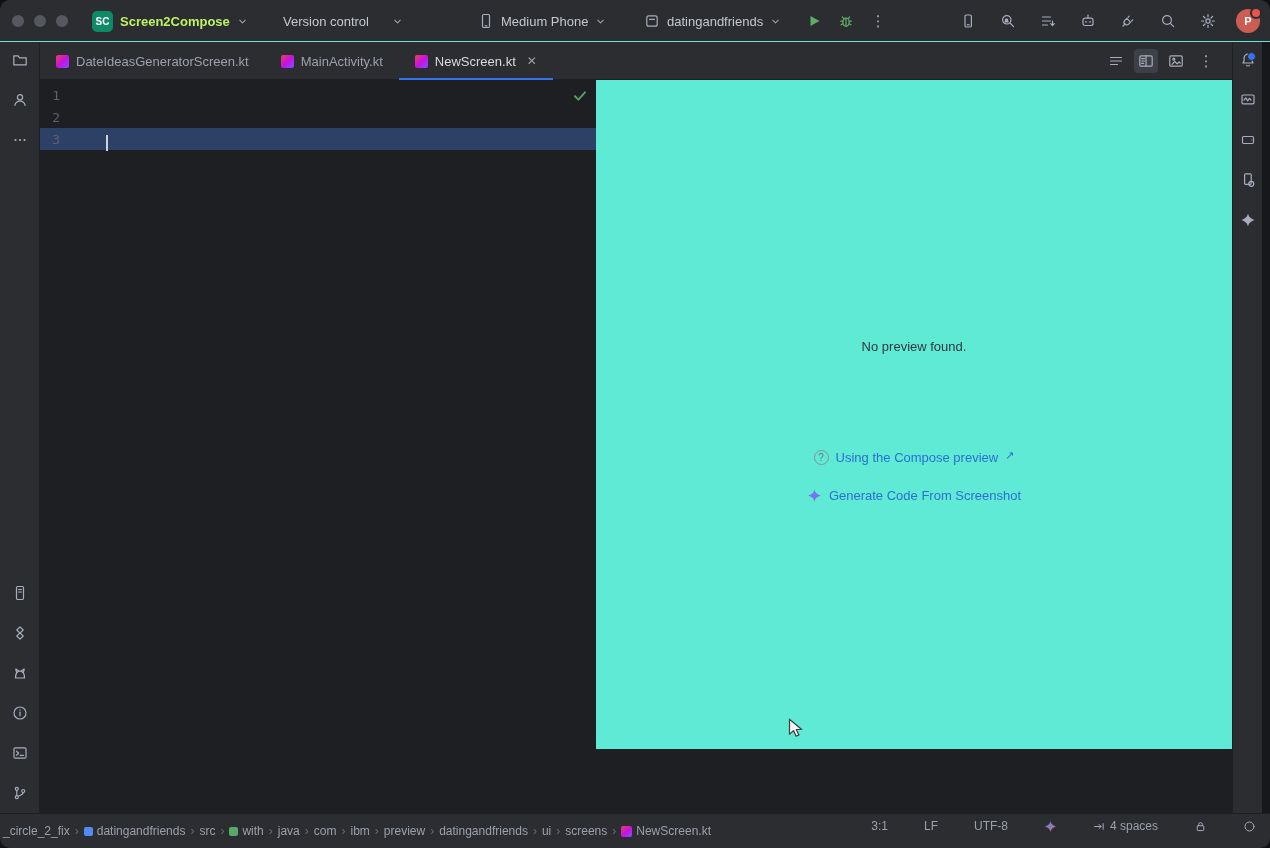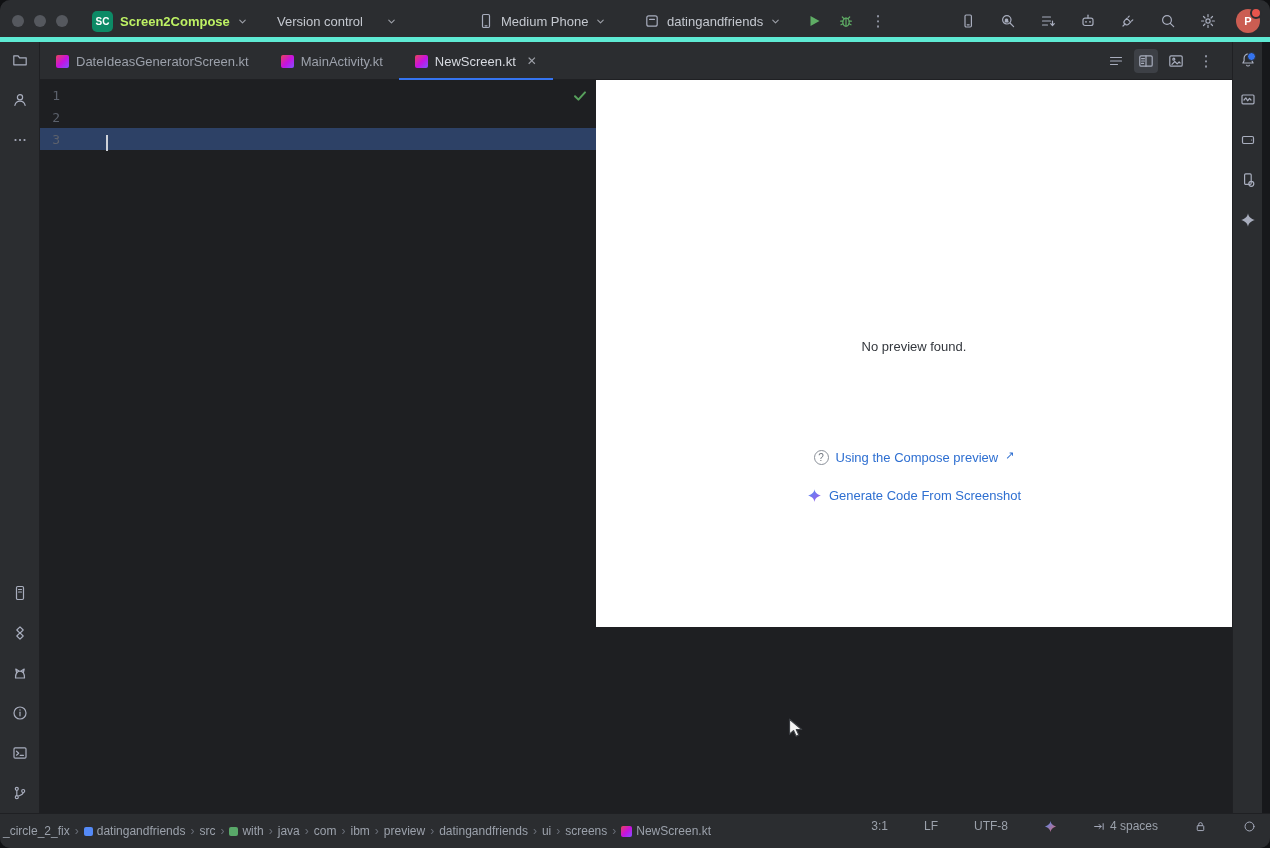--- a/index.html
+++ b/index.html
@@ -5,21 +5,21 @@
   html,body{margin:0;padding:0;background:#101113;}
   .window{position:relative;width:1270px;height:848px;background:#1e1f22;overflow:hidden;
           font-family:"Liberation Sans",sans-serif;border-radius:10px;}
   svg.ic{width:16px;height:16px;display:block;}
   svg.ic *{fill:none;stroke:#a8adbd;stroke-width:1.2;stroke-linecap:round;stroke-linejoin:round;}
   svg.ic .f{fill:#a8adbd;stroke:none;}
   .ibox{width:24px;height:24px;display:flex;align-items:center;justify-content:center;border-radius:4px;}
 
   
   .titlebar{position:absolute;left:0;top:0;width:1270px;height:42px;background:#2b2d30;
-            border-bottom:5px solid #5eead4;box-sizing:border-box;}
+            border-bottom:1px solid #5eead4;box-sizing:border-box;}
   .lights{position:absolute;left:12px;top:15px;display:flex;gap:10px;}
   .light{width:12px;height:12px;border-radius:50%;background:#55585e;}
   .tgroup{position:absolute;top:0;height:42px;display:flex;align-items:center;gap:7px;
           color:#c4c8cf;font-size:13px;cursor:default;}
   .badge{width:21px;height:21px;border-radius:5px;background:#0d8a66;color:#fff;font-size:10px;
          font-weight:bold;display:flex;align-items:center;justify-content:center;}
   .proj{color:#bef264;font-weight:600;}
   svg.chev{width:11px;height:11px;}
   svg.chev path{fill:none;stroke:#9da0a8;stroke-width:1.6;stroke-linecap:round;stroke-linejoin:round;}
   .play path{fill:#5fad65;stroke:none;}
@@ -57,21 +57,21 @@
   .row{display:flex;height:22px;align-items:center;}
   .row.caret-line{background:#2d4166;}
   .ln{width:20px;text-align:right;color:#5c616c;flex:none;}
   .code{margin-left:46px;color:#bcbec4;white-space:pre;}
   .kw{color:#cf8e6d;}
   .check{position:absolute;left:532px;top:8px;}
   .check path{stroke:#57a05c;stroke-width:2;}
   .caret{position:absolute;left:66px;top:55px;width:1.5px;height:16px;background:#ced2d9;}
 
   
-  .preview{position:absolute;left:596px;top:80px;width:636px;height:547px;background:#ffffff;
+  .preview{position:absolute;left:596px;top:80px;width:636px;height:669px;background:#5eead4;
            font-size:13px;color:#33373d;}
   .pline{position:absolute;left:0;width:100%;text-align:center;}
   .plink{position:absolute;left:0;width:100%;display:flex;align-items:center;justify-content:center;gap:7px;
          color:#2e6fd1;}
   .help-ic{width:15px;height:15px;border-radius:50%;border:1.3px solid #8a9099;color:#6f757e;
            font-size:10px;display:flex;align-items:center;justify-content:center;box-sizing:border-box;}
   .ext{font-size:11px;transform:translateY(-2px);}
 
   
   .right-stripe{position:absolute;left:1232px;top:42px;width:38px;height:771px;background:#2b2d30;
@@ -111,21 +111,21 @@
     </div>
 
     <div class="tgroup" style="left:92px;">
       <span class="badge">SC</span>
       <span class="proj">Screen2Compose</span>
       <svg class="chev" viewBox="0 0 16 16">
           <path d="M4 6l4 4 4-4"></path>
         </svg>
     </div>
 
-    <div class="tgroup" style="left:277px;gap:23px;">
+    <div class="tgroup" style="left:283px;gap:23px;">
       <span>Version control</span>
       <svg class="chev" viewBox="0 0 16 16">
           <path d="M4 6l4 4 4-4"></path>
         </svg>
     </div>
 
     <div class="tgroup" style="left:478px;">
       <svg class="ic" viewBox="0 0 16 16">
           <rect x="4.5" y="1.5" width="7" height="13" rx="1.2"></rect>
           <path d="M7 12.8h2"></path>

